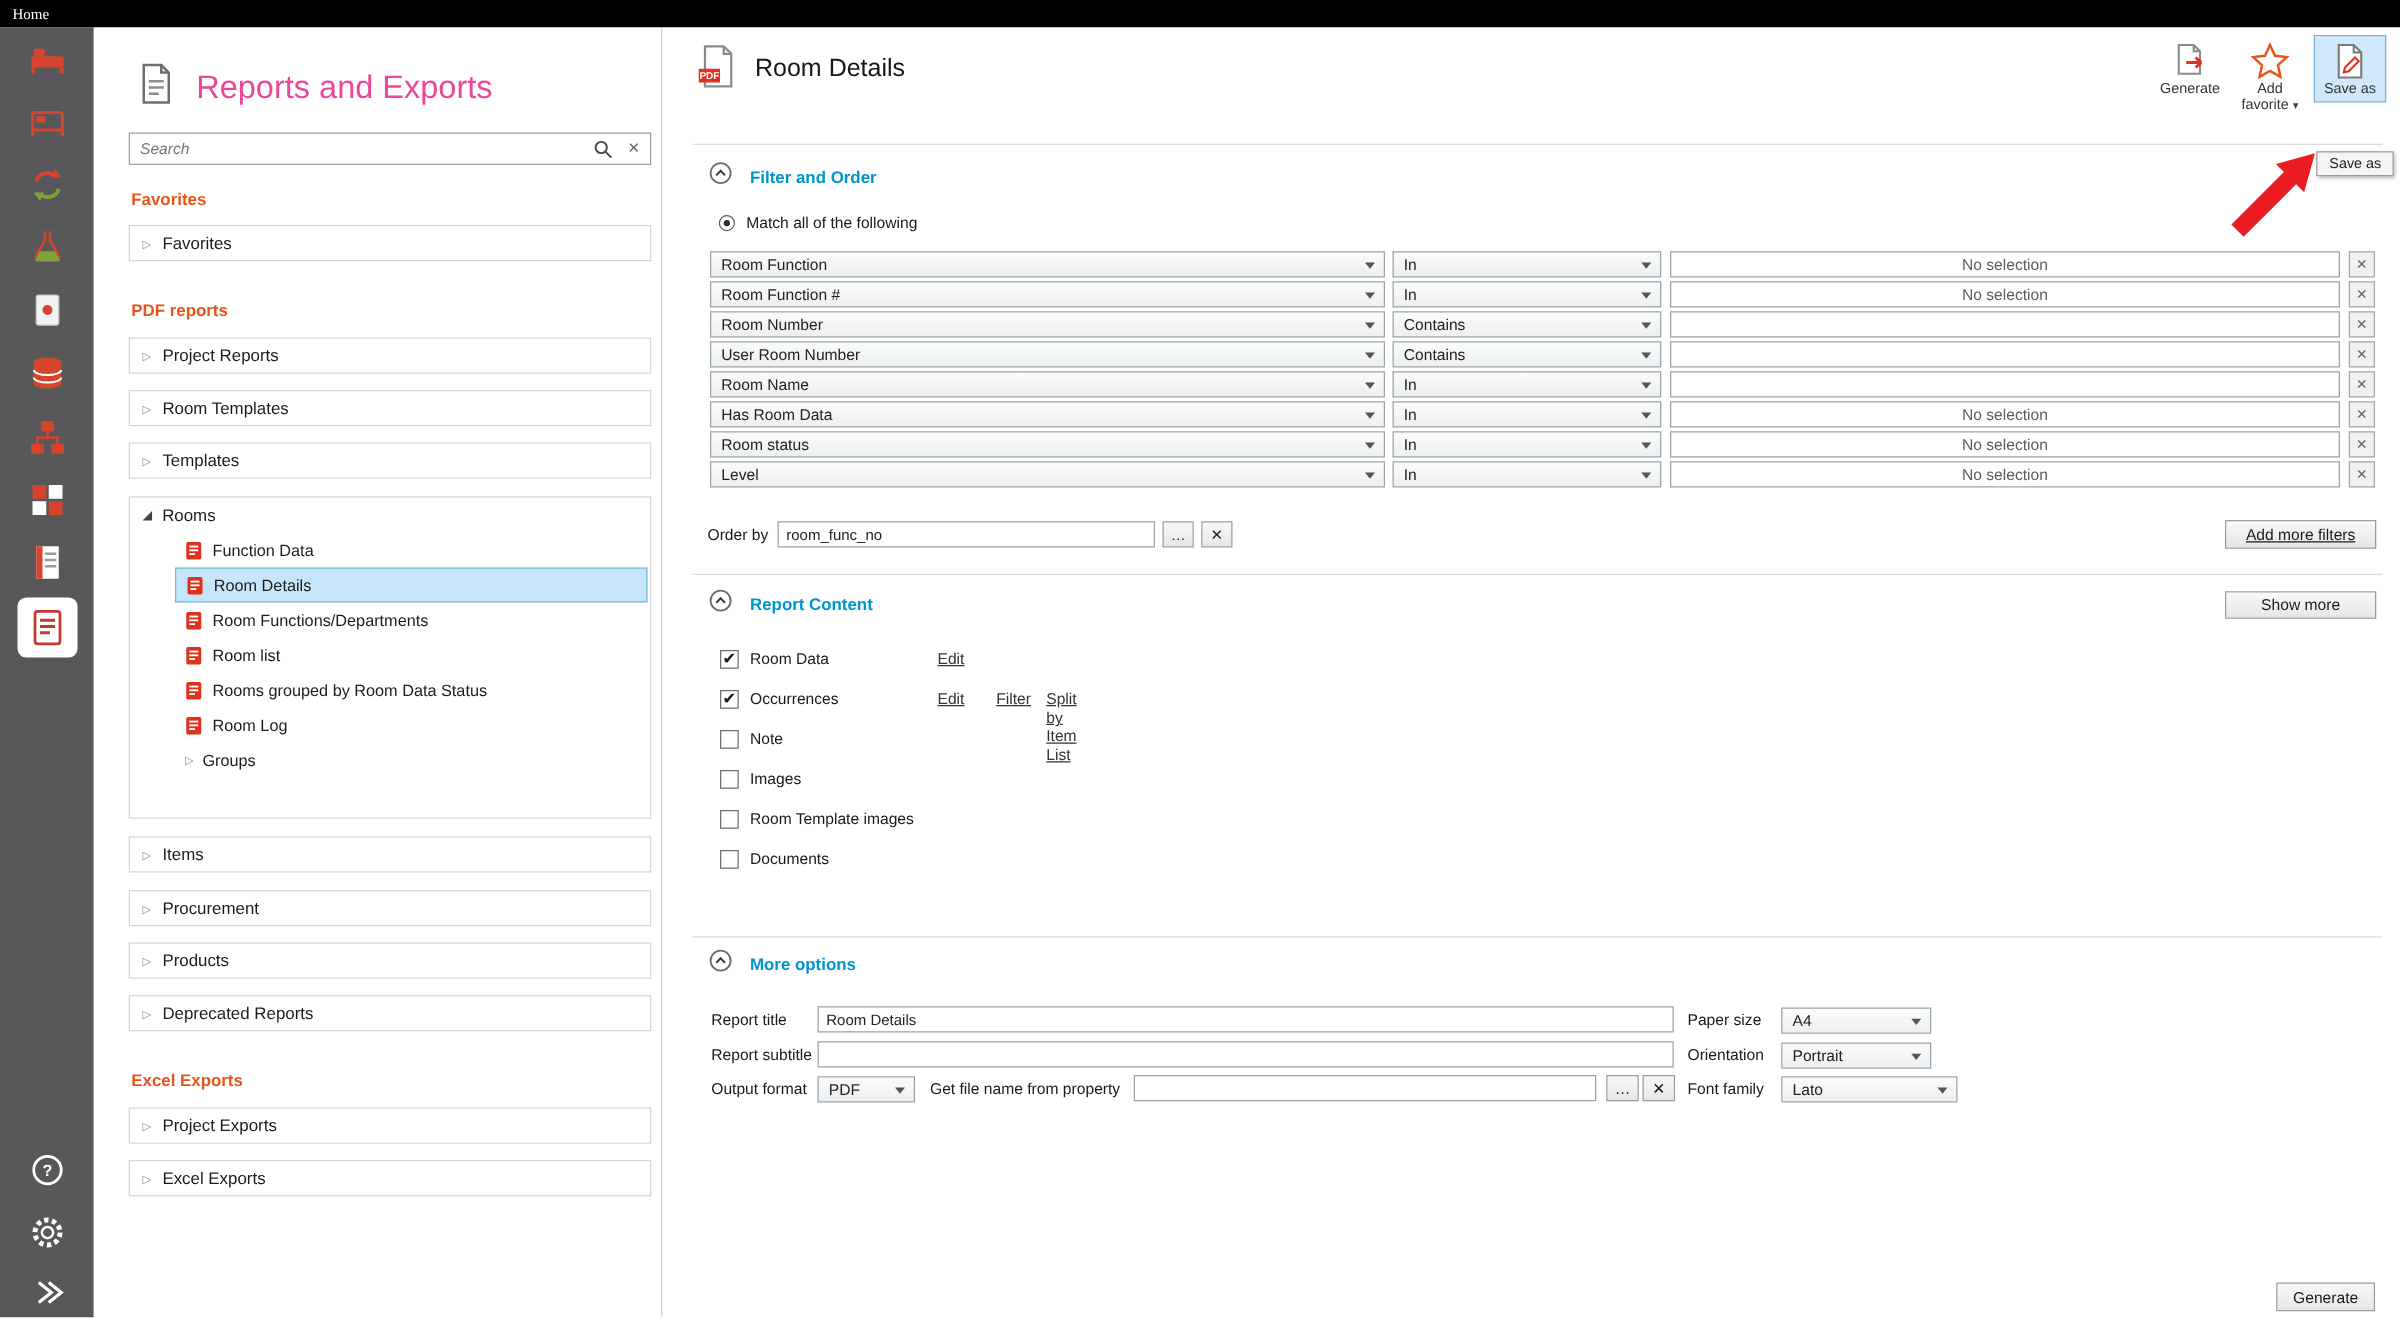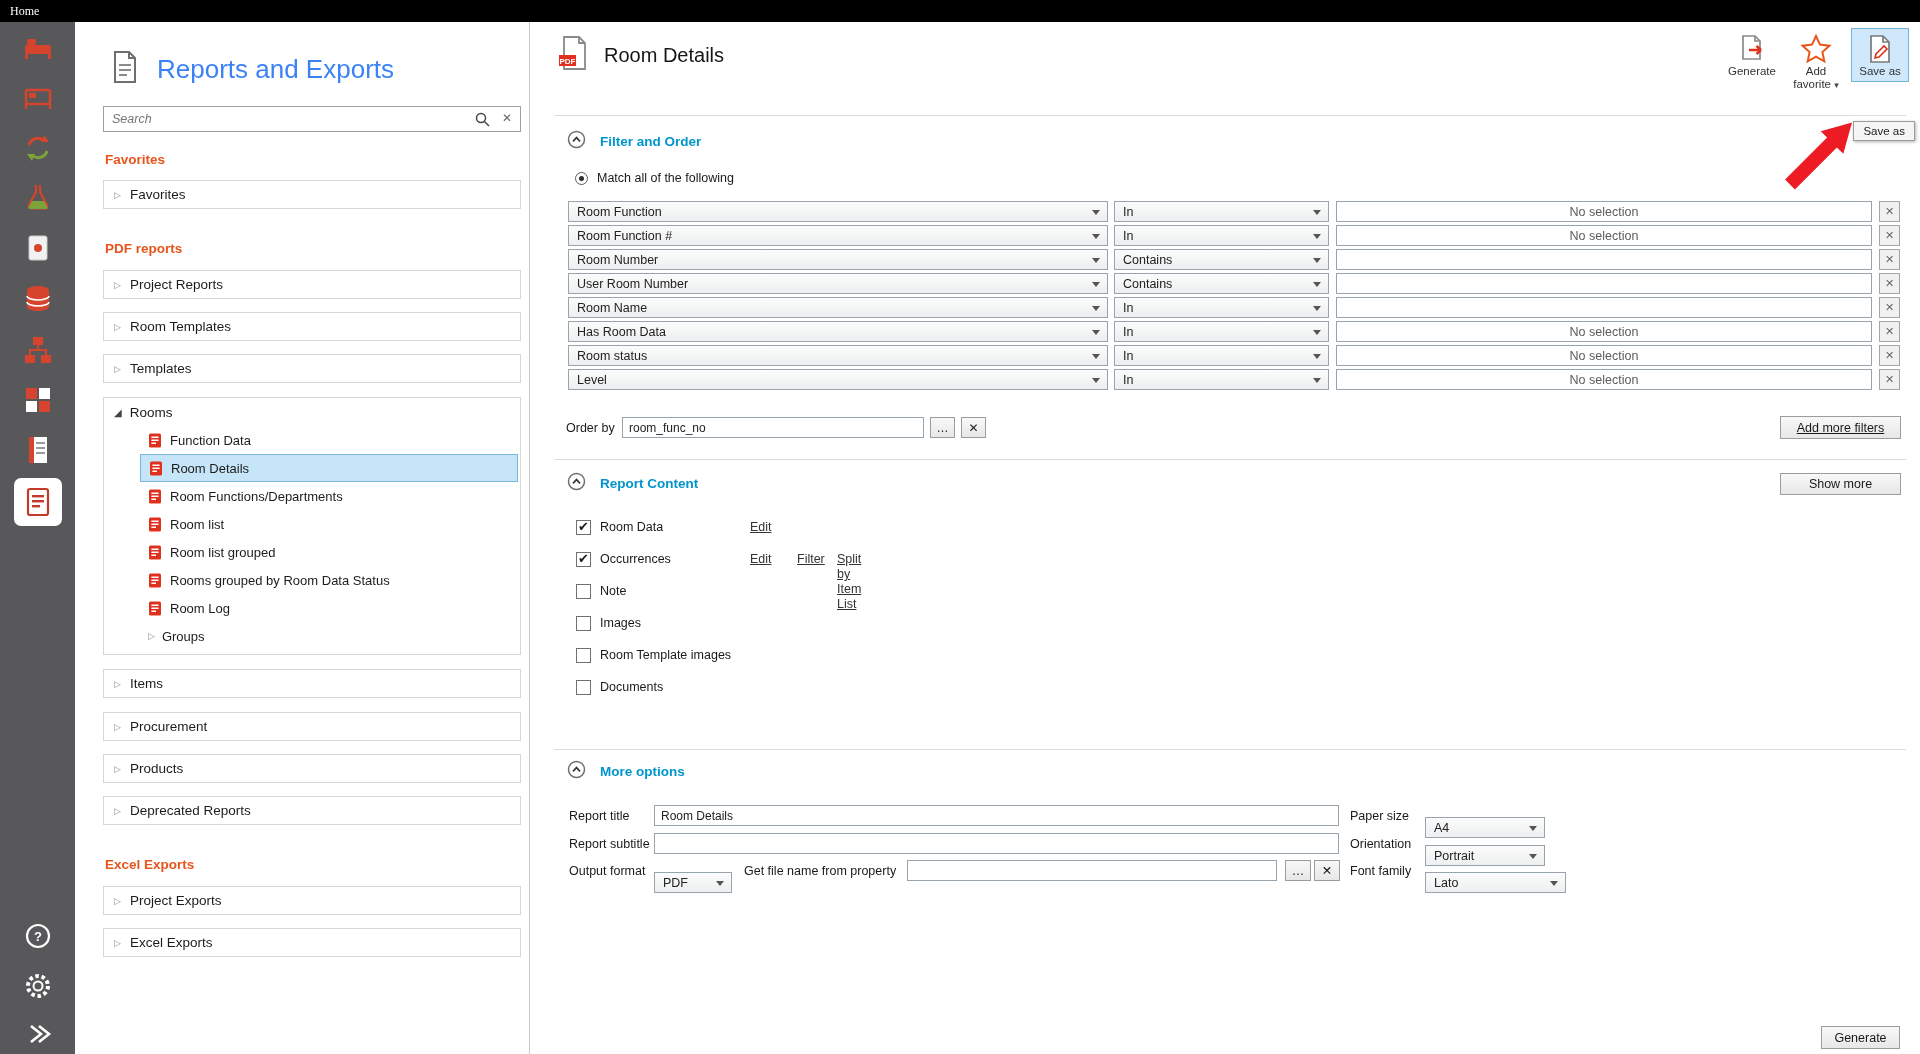--- a/index.html
+++ b/index.html
@@ -14,21 +14,21 @@
   .rail { position:absolute; top:22px; left:0; width:75px; height:1032px; background:#58585a; }
   .rail-icon { position:absolute; left:50%; transform:translateX(-50%); width:44px; height:44px;
                display:flex; align-items:center; justify-content:center; cursor:pointer; }
   .rail-icon.small { width:36px; height:36px; }
   .rail-icon.selected { background:#fff; border-radius:7px; width:48px; height:48px; }
 
   
   .sidebar { position:absolute; top:22px; left:75px; width:455px; height:1032px; background:#fff;
              border-right:1px solid #c9c9c9; }
   .sb-header { position:absolute; top:26px; left:30px; display:flex; align-items:center; gap:14px; }
-  .sb-title { font-size:26px; color:#3b82f6; }
+  .sb-title { font-size:26px; color:#ec4899; }
   .sb-search { position:absolute; top:84px; left:28px; width:418px; height:26px; border:1px solid #9aa0a6; background:#fff; }
   .sb-search input { position:absolute; left:8px; top:1px; width:340px; height:22px; border:none; outline:none;
                      font-family:"Liberation Sans",sans-serif; font-size:12.5px; font-style:italic; color:#333; }
   .sb-search .sicon { position:absolute; right:30px; top:5px; }
   .sb-search .xicon { position:absolute; right:8px; top:4px; font-size:12px; color:#666; cursor:pointer; }
   .sb-sec { position:absolute; left:30px; font-size:13.5px; font-weight:bold; color:#e8551c; }
   .sb-item { position:absolute; left:28px; width:418px; height:29px; border:1px solid #d6d6d6; background:#fff;
              display:flex; align-items:center; cursor:pointer; }
   .sb-item .expander { margin-left:10px; font-size:9px; color:#8f8f8f; }
   .sb-item .ilabel { margin-left:9px; font-size:13.5px; color:#1c1c1c; }
@@ -92,21 +92,21 @@
 
   .cbrows { position:absolute; left:46px; top:498px; }
   .crow { position:relative; height:32px; display:flex; align-items:flex-start; }
   .checkbox { width:15px; height:15px; border:1px solid #707070; background:#fff; position:relative; flex:none; cursor:pointer; }
   .checkbox.checked::after { content:"\2714"; position:absolute; left:1px; top:-2px; font-size:13px; color:#1a1a1a; }
   .clabel { margin-left:9px; font-size:12.5px; line-height:15px; }
   .link { position:absolute; top:0; font-size:12.5px; line-height:15px; color:#333; text-decoration:underline; cursor:pointer; }
 
   .fr { position:absolute; left:0; width:1390px; height:22px; }
   .flabel { position:absolute; font-size:12.5px; line-height:22px; color:#1a1a1a; }
-  .fcombo { top:12px; }
+  .fcombo { top:1px; }
   .generate-btn { position:absolute; right:20px; top:1004px; width:79px; height:23px; }
   .addmore-btn { position:absolute; right:19px; top:394px; width:121px; height:23px;text-decoration:underline; }
   .showmore-btn { position:absolute; right:19px; top:451px; width:121px; height:22px; }
 </style>
 </head>
 <body>
 
 <div class="topbar">
   <span class="home">Home</span>
 </div>
@@ -294,31 +294,20 @@
     <div class="sb-child">
       <span class="cicon">
           <svg width="15" height="15" viewBox="0 0 15 15">
             <rect x="1" y="0.5" width="12" height="14" rx="1.5" fill="#e0301e"></rect>
             <rect x="3.4" y="3.5" width="7.2" height="1.5" fill="#fff"></rect>
             <rect x="3.4" y="6.5" width="7.2" height="1.5" fill="#fff"></rect>
             <rect x="3.4" y="9.5" width="4.6" height="1.5" fill="#fff"></rect>
           </svg>
         </span>
       <span class="clabel">Room list</span>
-    </div>
-    <div class="sb-child">
-      <span class="cicon">
-          <svg width="15" height="15" viewBox="0 0 15 15">
-            <rect x="1" y="0.5" width="12" height="14" rx="1.5" fill="#e0301e"></rect>
-            <rect x="3.4" y="3.5" width="7.2" height="1.5" fill="#fff"></rect>
-            <rect x="3.4" y="6.5" width="7.2" height="1.5" fill="#fff"></rect>
-            <rect x="3.4" y="9.5" width="4.6" height="1.5" fill="#fff"></rect>
-          </svg>
-        </span>
-      <span class="clabel">Room list grouped</span>
     </div>
     <div class="sb-child">
       <span class="cicon">
           <svg width="15" height="15" viewBox="0 0 15 15">
             <rect x="1" y="0.5" width="12" height="14" rx="1.5" fill="#e0301e"></rect>
             <rect x="3.4" y="3.5" width="7.2" height="1.5" fill="#fff"></rect>
             <rect x="3.4" y="6.5" width="7.2" height="1.5" fill="#fff"></rect>
             <rect x="3.4" y="9.5" width="4.6" height="1.5" fill="#fff"></rect>
           </svg>
         </span>

